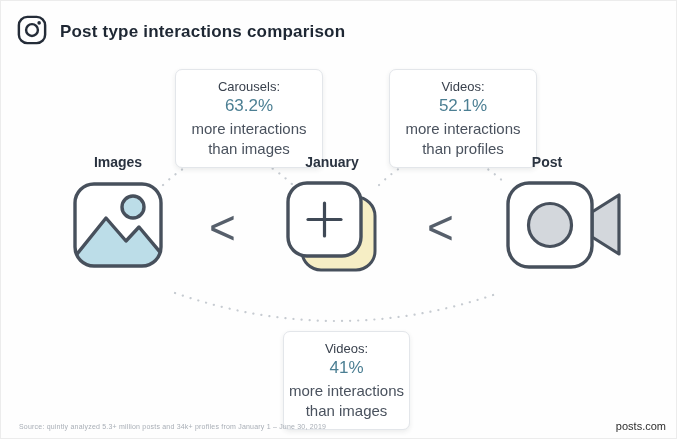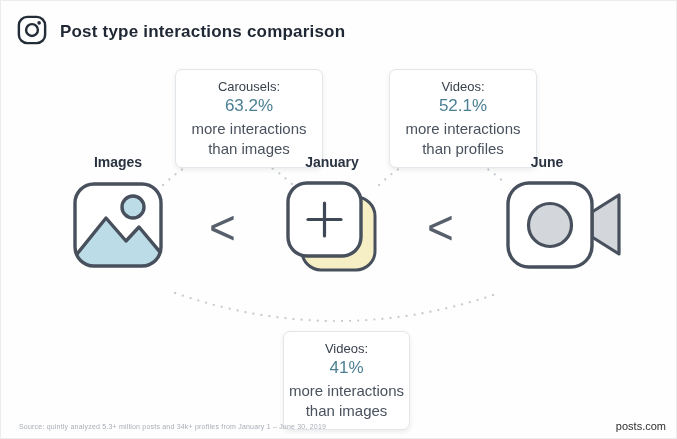--- a/index.html
+++ b/index.html
@@ -93,21 +93,21 @@
     <div class="c-title">Videos:</div>
     <div class="c-value">41%</div>
     <div class="c-desc">
       <div>more interactions</div>
       <div>than images</div>
     </div>
   </div>
 
   <div class="node-label" id="label-images">Images</div>
   <div class="node-label" id="label-carousel">January</div>
-  <div class="node-label" id="label-video">June</div>
+  <div class="node-label" id="label-video">Post</div>
 
   <div class="node-icon" id="icon-images">
     <svg width="90" height="86" viewBox="0 0 90 86">
       <defs>
         <clipPath id="imgclip">
             <rect x="2" y="2" width="86" height="82" rx="19"></rect>
           </clipPath>
       </defs>
       <rect x="2" y="2" width="86" height="82" rx="19" fill="#ffffff" stroke="none"></rect>
       <g clip-path="url(#imgclip)">

